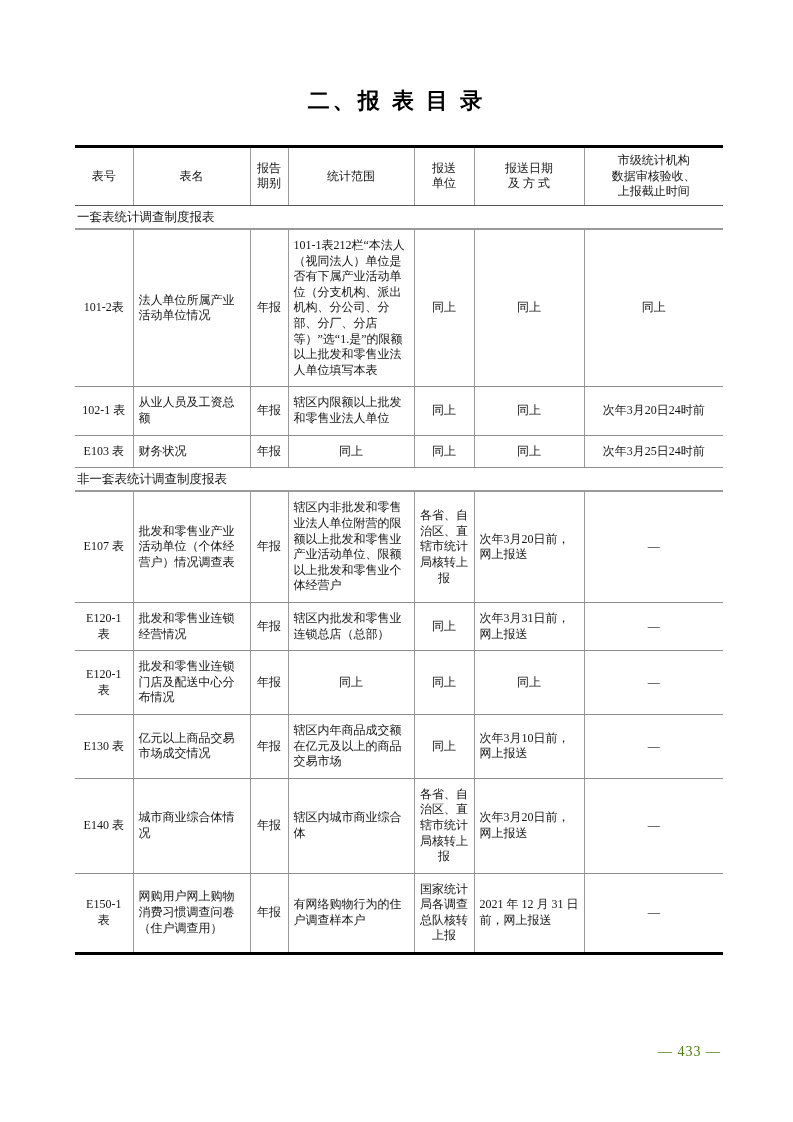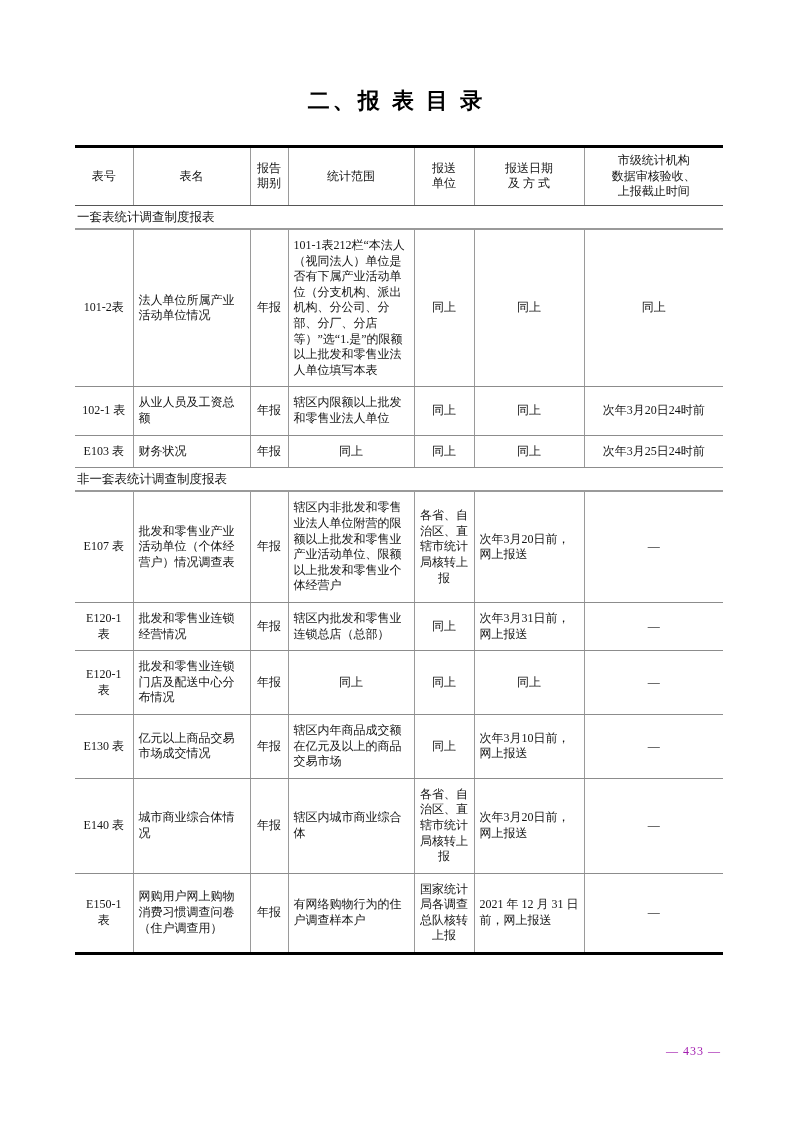--- a/index.html
+++ b/index.html
@@ -32,21 +32,21 @@
   tr.data-row td { border-bottom:1px solid #8c8c8c; }
   tr.data-row td + td { border-left:1px solid #9a9a9a; }
   tr.section-row td, tr.subsection-row td {
     padding:3px 2px; border-bottom:2px solid #9a9a9a;
   }
   tr.subsection-row td { font-weight:normal; font-family:"Liberation Sans", sans-serif; font-size:12.5px; }
   td.ac { text-align:center; }
   td.al { text-align:left; }
   .page-number {
     position:absolute; top:1044px; right:72px;
-    font-size:12px; color:#a21caf; letter-spacing:1px;
+    font-size:14px; color:#4d7c0f; letter-spacing:1px;
   }
 </style>
 </head>
 <body>
 
 <div class="page">
   <div class="doc-title">二、报 表 目 录</div>
 
   <table class="catalog">
     <colgroup>

